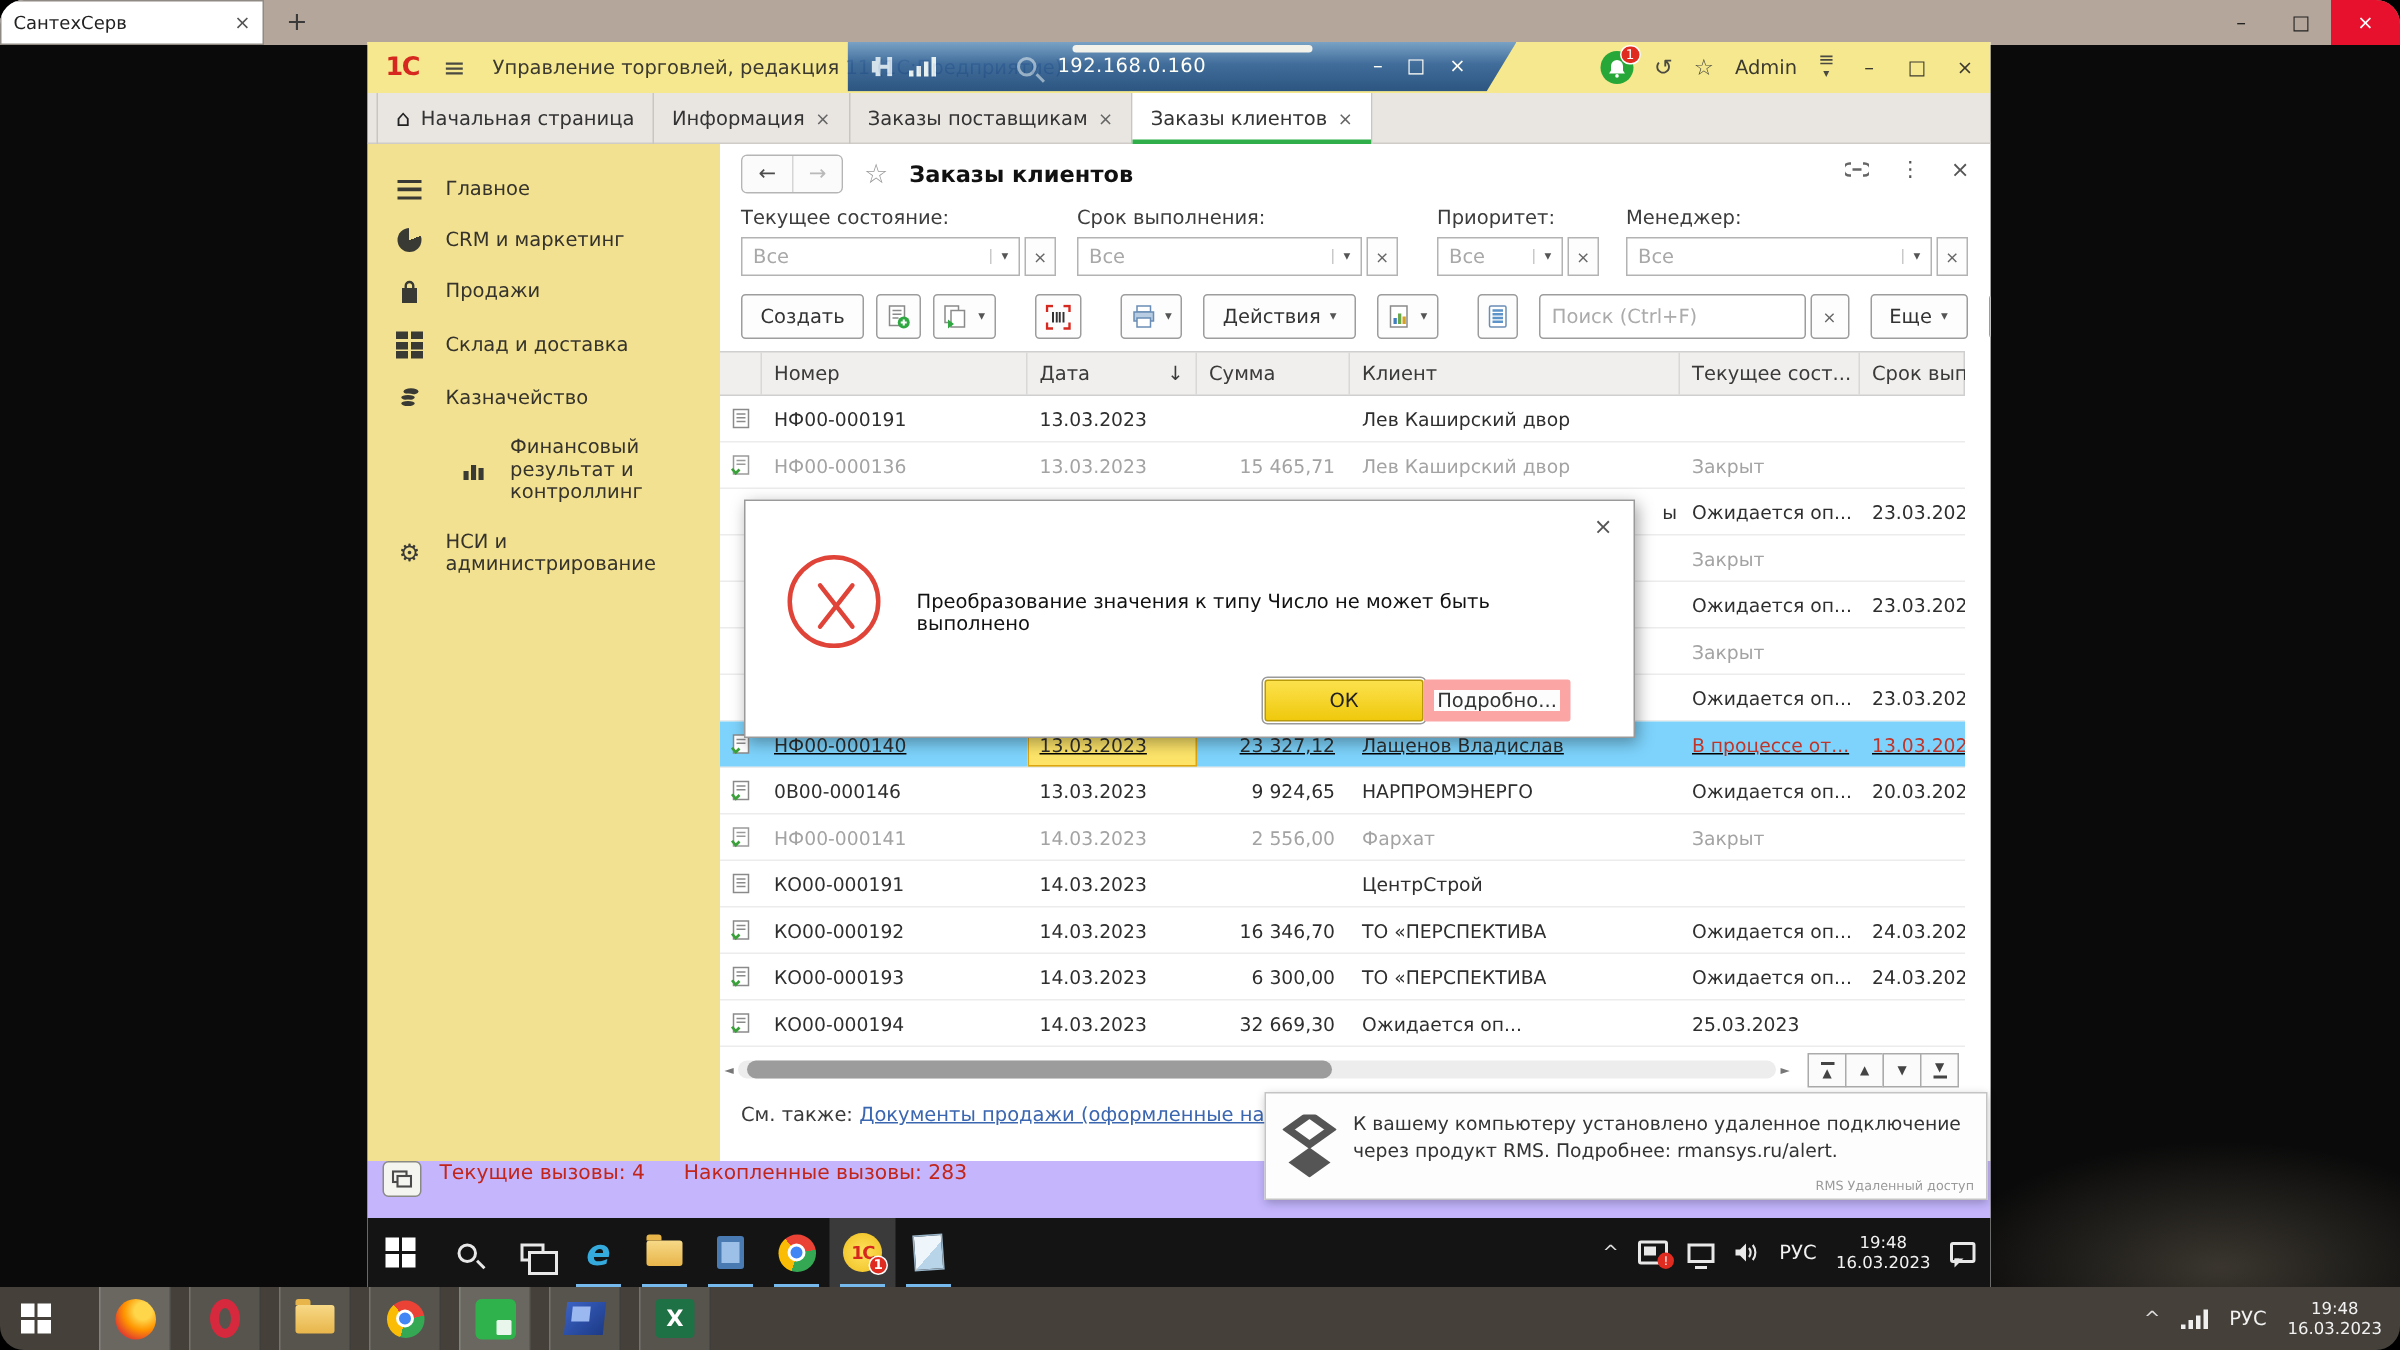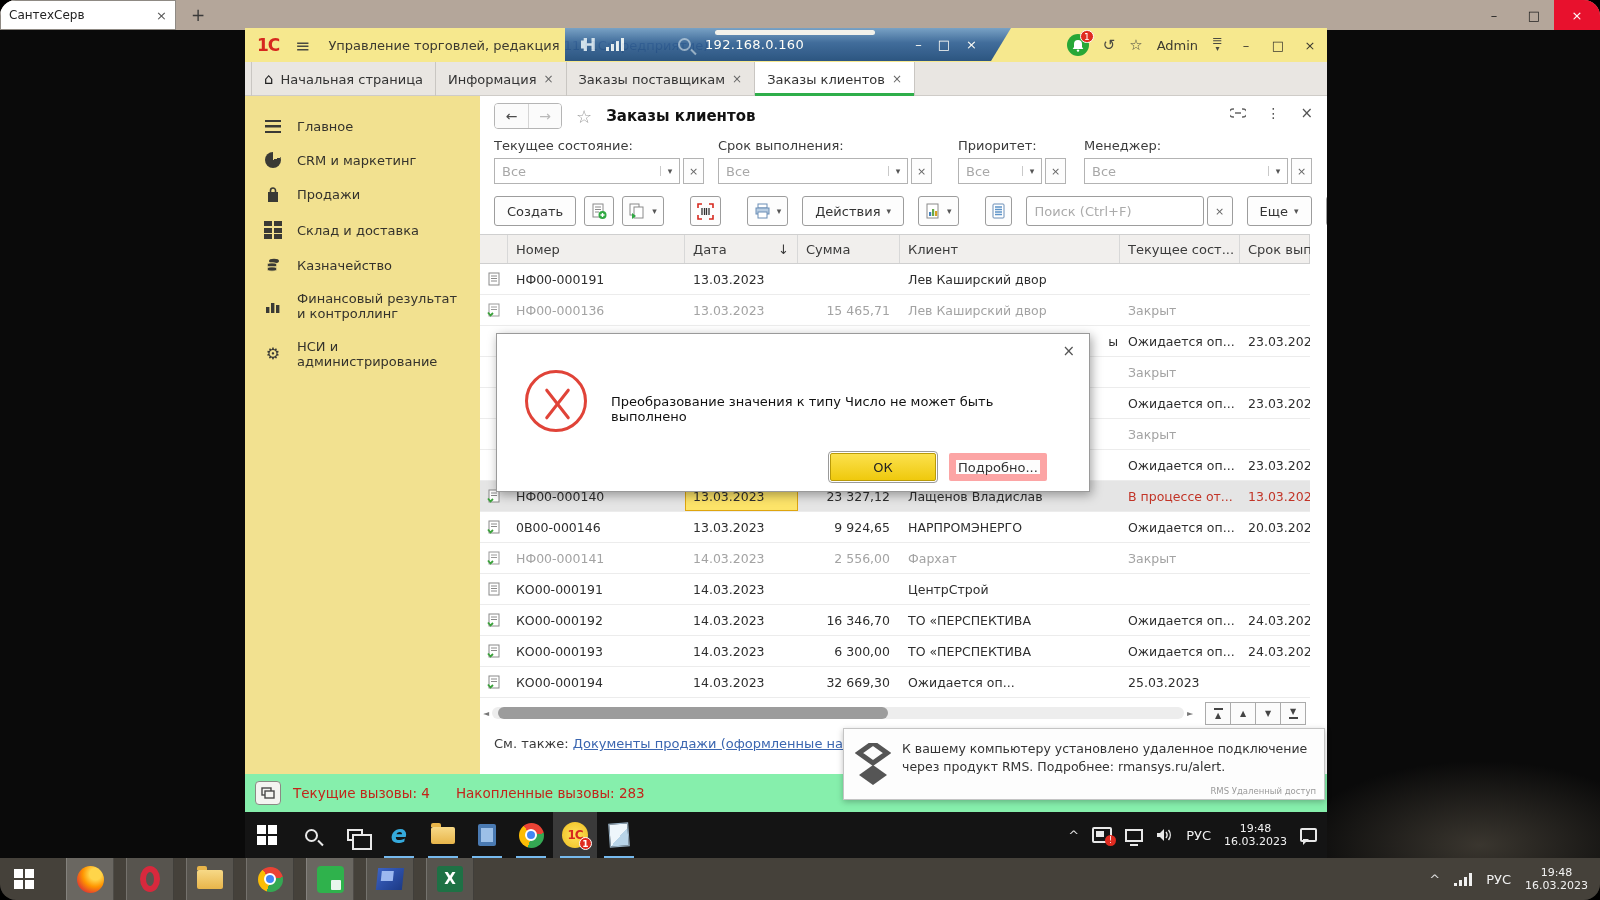--- a/index.html
+++ b/index.html
@@ -109,40 +109,40 @@
   
   .tgrid{display:grid;grid-template-columns:28px 177px 113px 102px 220px 120px 70px;}
   .thead{position:absolute;left:0;top:138px;width:830px;height:30px;background:#f1efed;border:1px solid #cfcfcf;border-left:none;}
   .thead .hc{display:flex;align-items:center;padding-left:8px;font-size:13px;color:#3a3a3a;border-right:1px solid #d8d8d8;height:28px;white-space:nowrap;overflow:hidden;}
   .thead .hc.sort{justify-content:space-between;padding-right:8px;}
   .trow{position:absolute;left:0;width:830px;height:31px;border-bottom:1px solid #ececec;}
   .trow .cell{display:flex;align-items:center;padding-left:8px;font-size:12.5px;color:#2e2e2e;height:30px;white-space:nowrap;overflow:hidden;}
   .trow .c-gut{justify-content:center;padding-left:0;}
   .trow .c-sum{justify-content:flex-end;padding-right:10px;}
   .trow.muted .cell{color:#a3a3a3;}
-  .trow.sel{background:#e5e5e5;}
+  .trow.sel{background:#7dd3fc;text-decoration:underline;}
   .trow.sel .c-status,.trow.sel .c-due{color:#c23427;}
   .trow.sel .c-date{background:#fde469;box-shadow:inset 0 0 0 1px #dfa50e;}
   .trow .frag{justify-content:flex-end;padding-right:2px;}
   .c-due{padding-left:4px;}
 
   
   .hscroll{position:absolute;left:0;top:606px;width:716px;height:22px;display:flex;align-items:center;}
   .harrow{width:12px;font-size:8px;color:#777;text-align:center;}
   .htrack{flex:1;height:12px;background:#ededed;border-radius:6px;position:relative;}
   .hthumb{position:absolute;left:6px;top:0;width:390px;height:12px;border-radius:6px;background:#9c9c9c;}
   .vnav{position:absolute;left:726px;top:606px;display:flex;}
   .vnav .vb{width:26px;height:23px;border:1px solid #ababab;background:#fbfbfb;display:flex;flex-direction:column;align-items:center;justify-content:center;font-size:8px;color:#444;margin-left:-1px;}
   .vnav .vb .bar{width:9px;height:2px;background:#444;margin:1px 0;}
 
   .seealso{position:absolute;left:14px;top:640px;font-size:13px;color:#3a3a3a;}
   .seealso a{color:#3b66b0;text-decoration:underline;}
 
   
-  .statbar{position:absolute;left:0;top:746px;width:1082px;height:38px;background:#86efac;display:flex;align-items:center;}
+  .statbar{position:absolute;left:0;top:746px;width:1082px;height:38px;background:#c4b5fd;display:flex;align-items:flex-start;}
   .statico{width:26px;height:24px;margin-left:10px;border:1px solid #8a8a84;border-radius:4px;background:#f4f4f1;
     display:flex;align-items:center;justify-content:center;}
   .stattxt{margin-left:12px;font-size:13.5px;color:#c2251a;display:flex;gap:26px;}
 
   
   .rtask{position:absolute;left:0;top:784px;width:1082px;height:46px;background:#141414;display:flex;align-items:center;}
   .rti{width:44px;height:46px;display:flex;align-items:center;justify-content:center;position:relative;}
   .rti.open::after{content:"";position:absolute;left:7px;right:7px;bottom:0;height:2px;background:#76b9ed;}
   .rti.active{background:#3a3a3a;}
   .winlogo{display:grid;grid-template-columns:9px 9px;grid-template-rows:9px 9px;gap:1.5px;}
@@ -186,21 +186,21 @@
 
   
   .dlg{position:absolute;left:496px;top:333px;width:594px;height:159px;background:#fff;border:1px solid #9a9a9a;
     box-shadow:2px 3px 10px rgba(0,0,0,.35);z-index:50;}
   .dlgclose{position:absolute;right:14px;top:8px;color:#555;font-size:15px;}
   .dlgico{position:absolute;left:28px;top:36px;width:62px;height:62px;border:3px solid #e04338;border-radius:50%;}
   .dlgico::before,.dlgico::after{content:"";position:absolute;left:28px;top:12px;width:3px;height:38px;background:#e04338;border-radius:2px;}
   .dlgico::before{transform:rotate(38deg);}
   .dlgico::after{transform:rotate(-38deg);}
   .dlgmsg{position:absolute;left:114px;top:60px;width:460px;font-size:13px;color:#111;}
-  .dlgbtns{position:absolute;right:42px;bottom:10px;display:flex;gap:13px;}
+  .dlgbtns{position:absolute;right:42px;bottom:10px;display:flex;}
   .okbtn{min-width:106px;height:28px;background:linear-gradient(#fce14d,#efc90d);border:1px solid #b99a08;outline:1px solid #9a9a9a;
     outline-offset:1px;border-radius:2px;font-size:13px;color:#222;display:flex;align-items:center;justify-content:center;}
   .detbtn{min-width:98px;height:28px;background:#fdfdfd;border:7px solid #fca5a5;border-radius:2px;font-size:13px;color:#333;
     display:flex;align-items:center;justify-content:center;}
 
   
   .htask{position:absolute;left:0;top:858px;width:1600px;height:42px;background:#45413a;z-index:90;display:flex;align-items:center;}
   .hti{width:48px;height:42px;display:flex;align-items:center;justify-content:center;position:relative;}
   .hti.open{background:rgba(255,255,255,.10);border-left:1px solid rgba(255,255,255,.18);border-right:1px solid rgba(0,0,0,.25);}
   .hti.active{background:rgba(255,255,255,.20);}
@@ -336,21 +336,21 @@
       <div class="sitem">
         <span class="sic">
           <svg width="16" height="16" viewBox="0 0 16 16">
               <ellipse cx="9" cy="4" rx="5" ry="2.2" fill="#3a3a35"></ellipse>
               <ellipse cx="7" cy="8" rx="5" ry="2.2" fill="#3a3a35" stroke="#f2e190"></ellipse>
               <ellipse cx="7" cy="12" rx="5" ry="2.2" fill="#3a3a35" stroke="#f2e190"></ellipse>
             </svg>
         </span>
         <span>Казначейство</span>
       </div>
-      <div class="sitem" style="padding-right:14px;">
+      <div class="sitem" style="padding-right:14px;margin-left:43px;">
         <span class="sic">
           <svg width="16" height="15" viewBox="0 0 16 15">
               <rect x="1" y="8" width="3.4" height="6" fill="#3a3a35"></rect>
               <rect x="6" y="4" width="3.4" height="10" fill="#3a3a35"></rect>
               <rect x="11" y="6" width="3.4" height="8" fill="#3a3a35"></rect>
             </svg>
         </span>
         <span>Финансовый результат и контроллинг</span>
       </div>
       <div class="sitem" style="padding-right:60px;">

